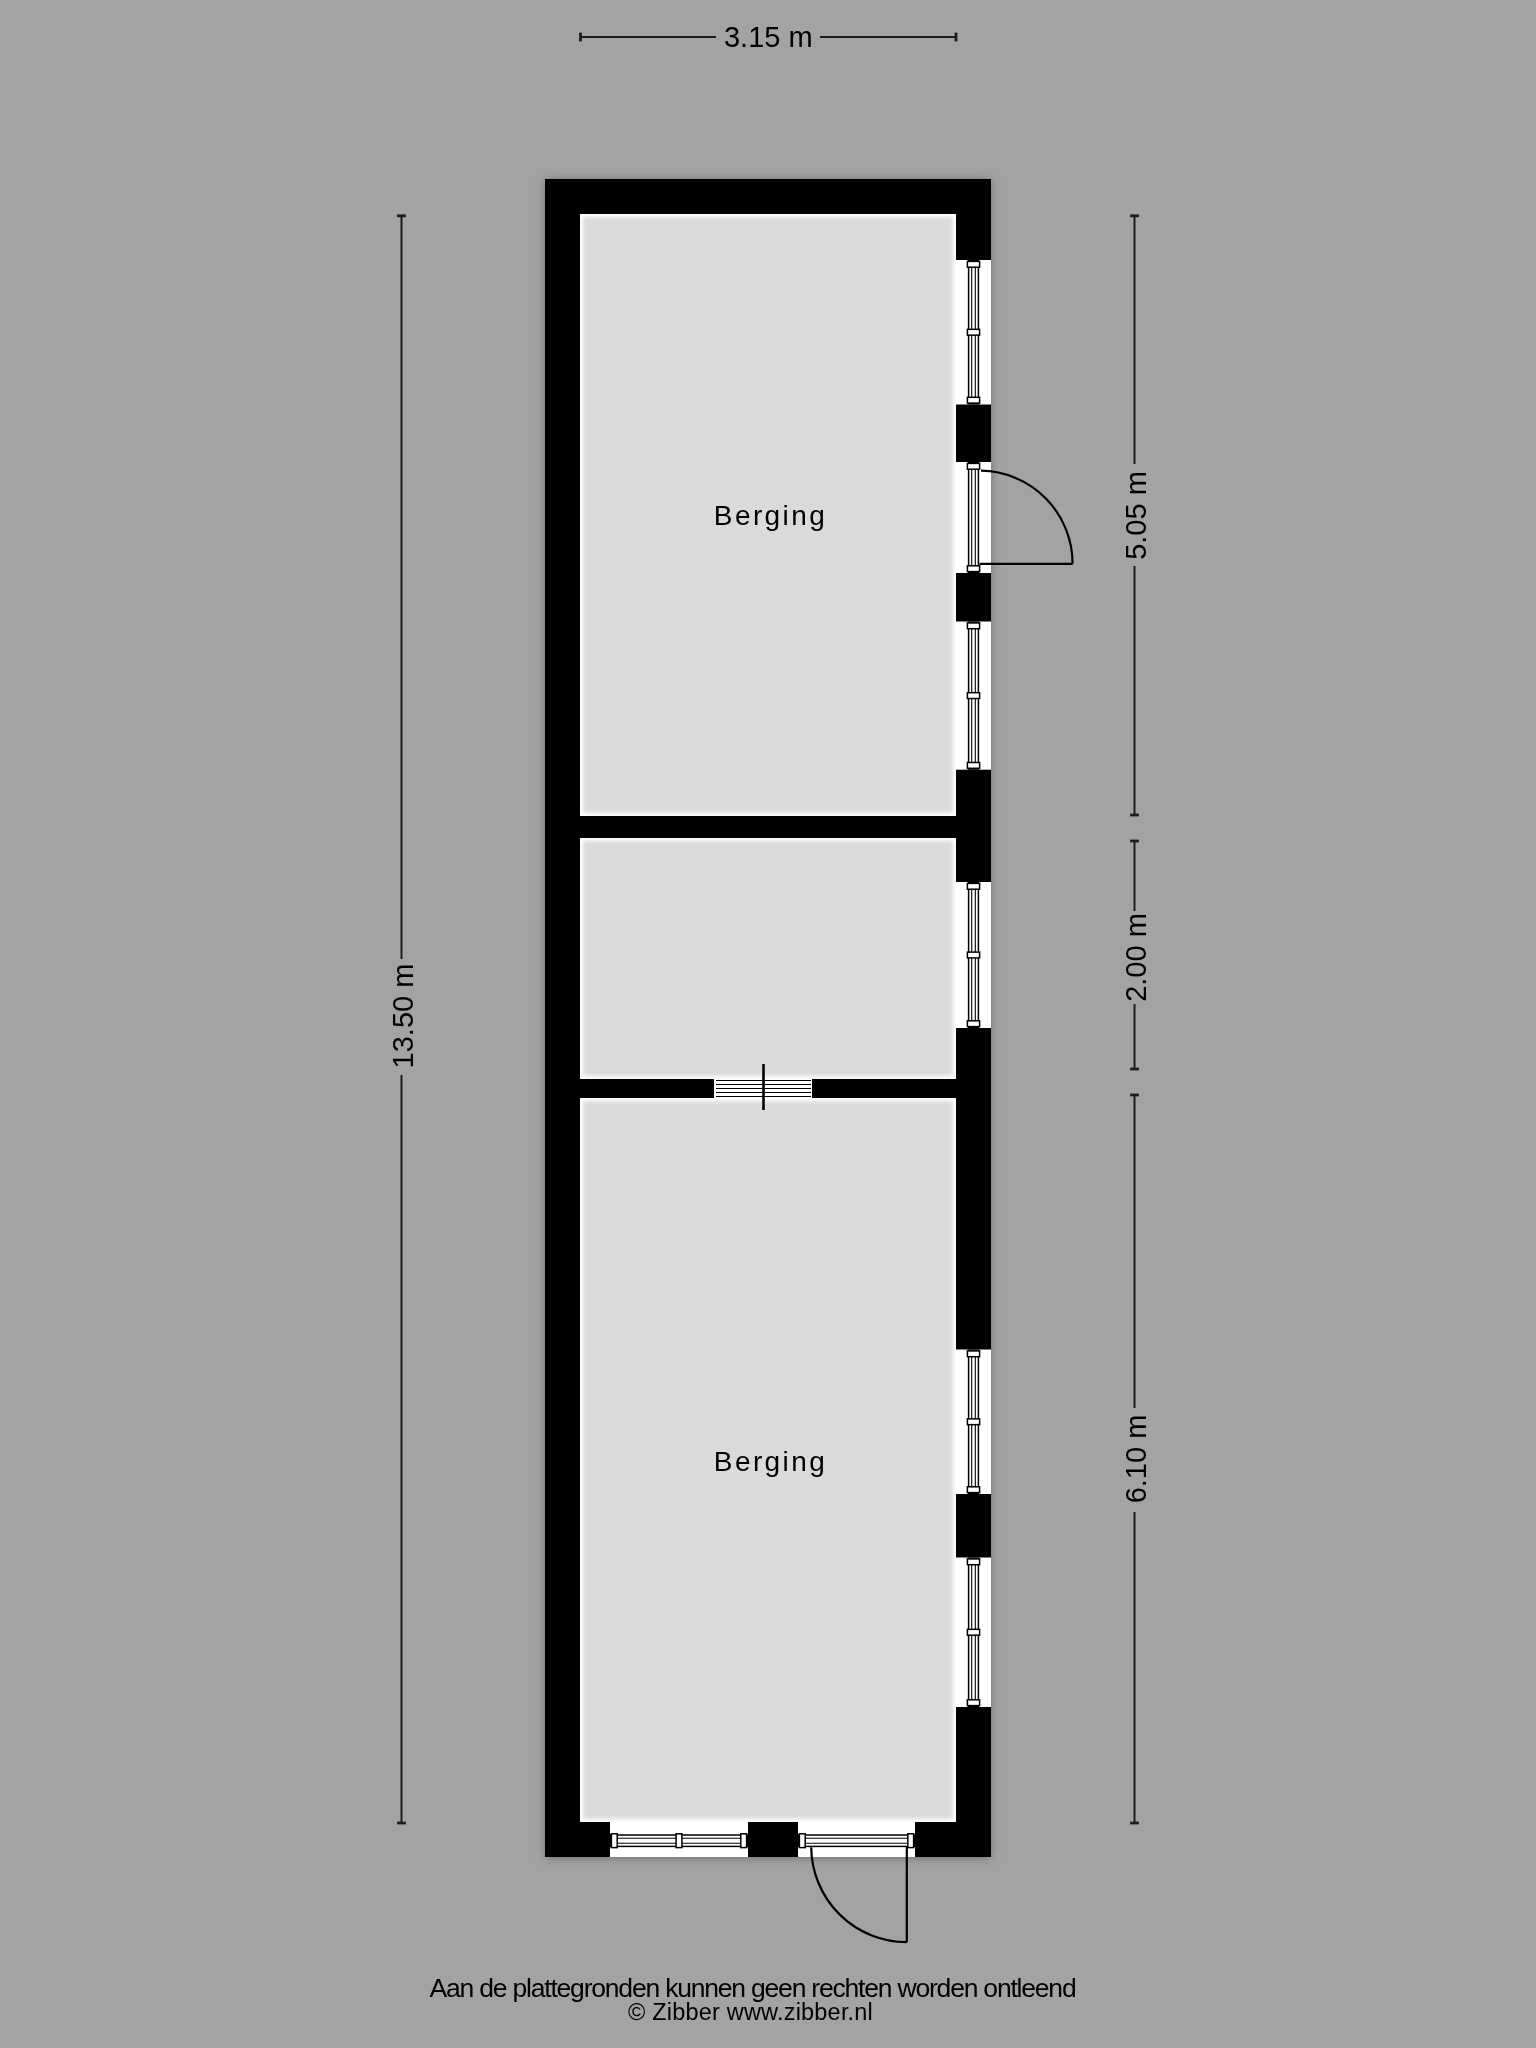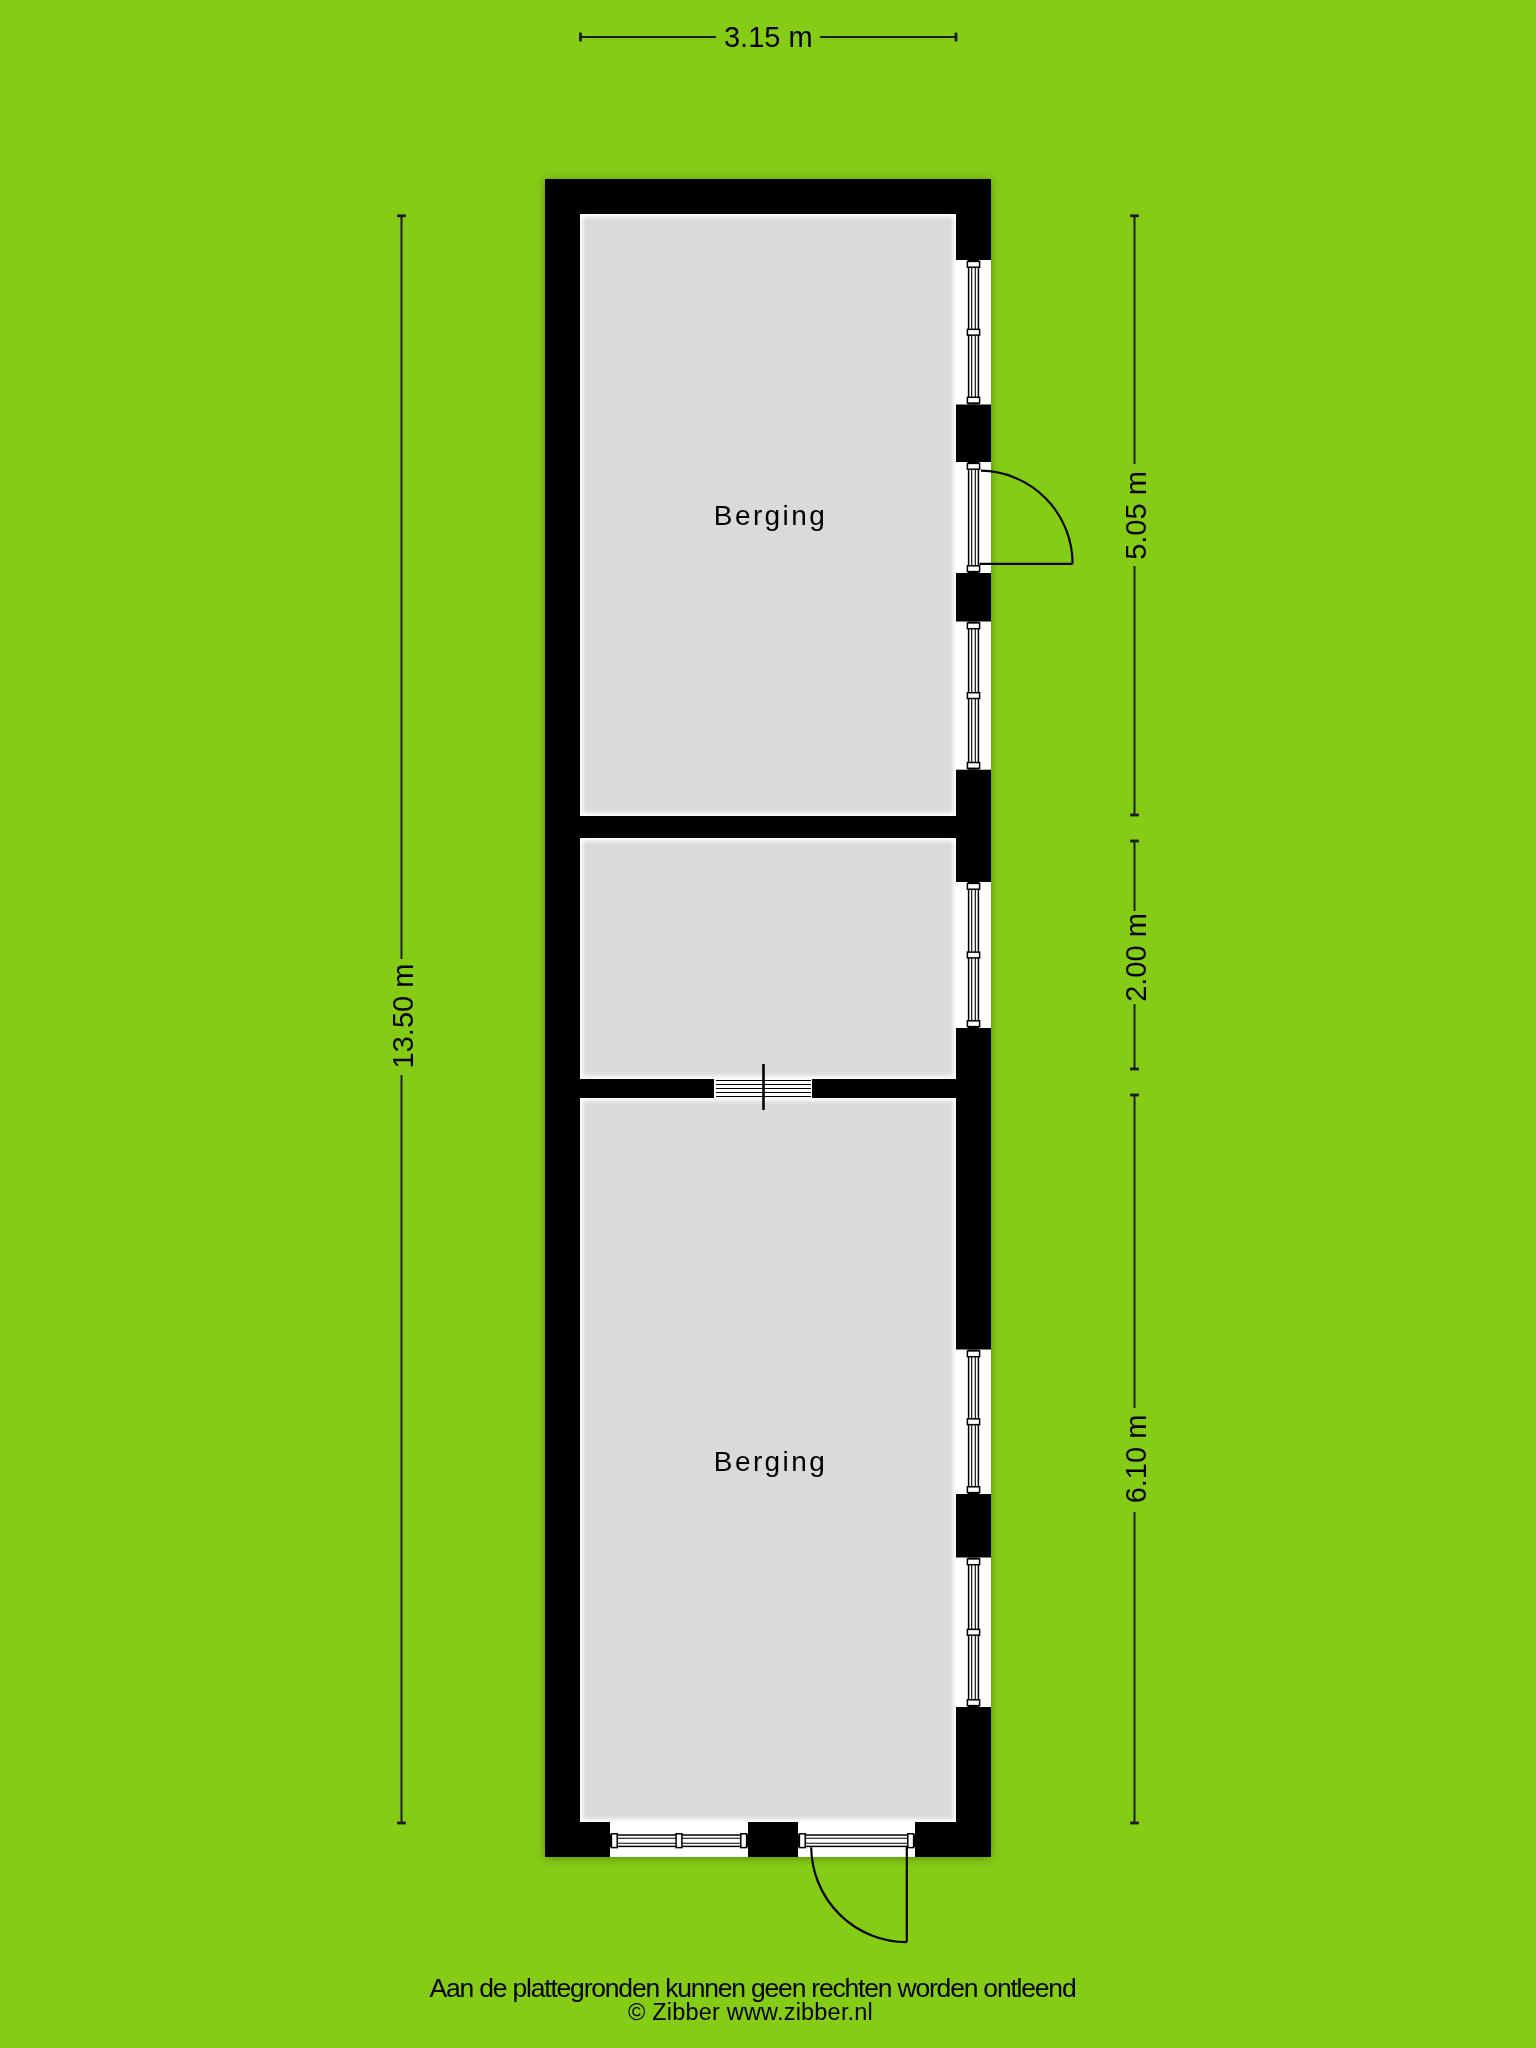--- a/index.html
+++ b/index.html
@@ -1,16 +1,16 @@
 <!DOCTYPE html>
 <html><head>
 <meta charset="utf-8">
 <style>
   html,body{margin:0;padding:0;background:#ffffff;}
-  #page{position:relative;width:1536px;height:2048px;background:#84cc16;overflow:hidden;
+  #page{position:relative;width:1536px;height:2048px;background:#a3a3a3;overflow:hidden;
         font-family:"Liberation Sans", sans-serif;}
   svg{position:absolute;left:0;top:0;}
 </style>
 </head>
 <body>
 <div id="page">
 <svg width="1536" height="2048" viewBox="0 0 1536 2048">
   <defs>
     <filter id="planShadow" x="-5%" y="-5%" width="110%" height="110%">
       <feDropShadow dx="0" dy="1" stdDeviation="5" flood-color="#000000" flood-opacity="0.33"></feDropShadow>

